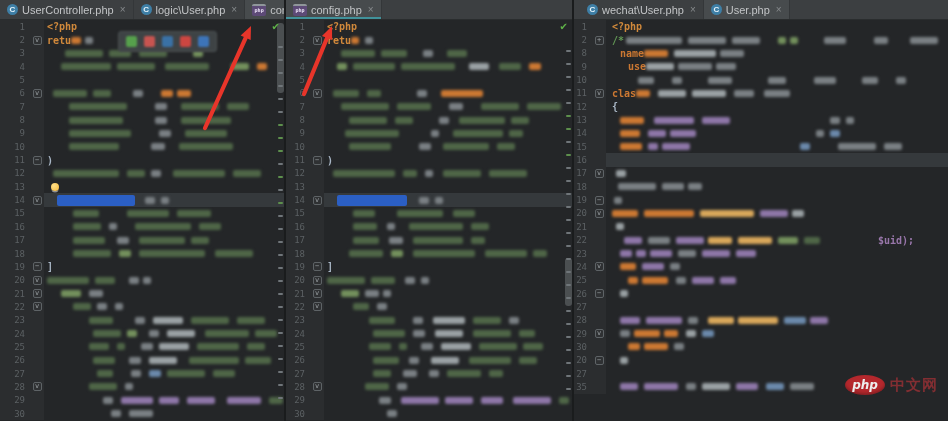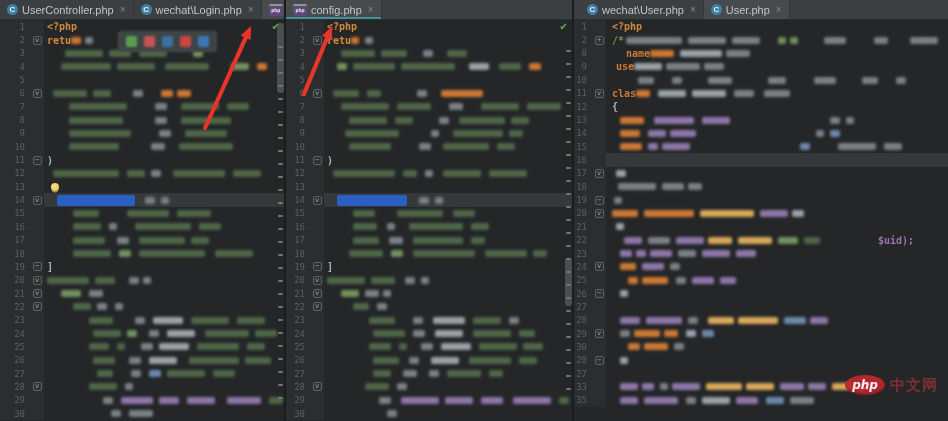--- a/index.html
+++ b/index.html
@@ -55,21 +55,21 @@
   </div>
 <div class="pane pane-left">
       <div class="tabbar">
         <div class="tab normal">
           <span class="cicon">C</span>
           <span class="tlabel">UserController.php</span>
           <span class="close">×</span>
         </div>
         <div class="tab normal">
           <span class="cicon">C</span>
-          <span class="tlabel">wechat\Login.php</span>
+          <span class="tlabel">logic\User.php</span>
           <span class="close">×</span>
         </div>
         <div class="tab selected">
           <span class="phpicon">php</span>
           <span class="tlabel">config.php</span>
         </div>
       </div>
       <div class="editor">
         <div class="row">
           <span class="ln">1</span>
@@ -789,31 +789,31 @@
             <span class="blob" style="margin-left: 4px; width: 8px; background: rgb(115, 144, 92);"></span>
             <span class="blob" style="margin-left: 26px; width: 22px; background: rgb(122, 128, 132);"></span>
             <span class="blob" style="margin-left: 28px; width: 14px; background: rgb(122, 128, 132);"></span>
             <span class="blob" style="margin-left: 22px; width: 28px; background: rgb(122, 128, 132);"></span>
           </span>
         </div>
         <div class="row">
           <span class="ln">8</span>
           <span class="foldc"></span>
           <span class="code">
-            <span class="tk" style="margin-left: 14px; color: rgb(204, 120, 50); text-align: center;">name</span>
+            <span class="tk" style="margin-left: 8px; color: rgb(204, 120, 50); text-align: center;">name</span>
             <span class="blob" style="margin-left: 0px; width: 24px; background: rgb(204, 120, 50);"></span>
             <span class="blob" style="margin-left: 6px; width: 42px; background: rgb(154, 161, 164);"></span>
             <span class="blob" style="margin-left: 4px; width: 24px; background: rgb(122, 128, 132);"></span>
           </span>
         </div>
         <div class="row">
           <span class="ln">9</span>
           <span class="foldc"></span>
           <span class="code">
-            <span class="tk" style="margin-left: 4px; color: rgb(204, 120, 50);">use </span>
+            <span class="tk" style="margin-left: 16px; color: rgb(204, 120, 50);">use </span>
             <span class="blob" style="margin-left: 0px; width: 28px; background: rgb(154, 161, 164);"></span>
             <span class="blob" style="margin-left: 4px; width: 34px; background: rgb(122, 128, 132);"></span>
             <span class="blob" style="margin-left: 4px; width: 20px; background: rgb(122, 128, 132);"></span>
           </span>
         </div>
         <div class="row">
           <span class="ln">10</span>
           <span class="foldc"></span>
           <span class="code">
             <span class="blob" style="margin-left: 26px; width: 16px; background: rgb(122, 128, 132);"></span>
@@ -1037,36 +1037,20 @@
           <span class="code">
             <span class="blob" style="margin-left: 8px; width: 8px; background: rgb(154, 161, 164);"></span>
           </span>
         </div>
         <div class="row">
           <span class="ln">27</span>
           <span class="foldc"></span>
           <span class="code"></span>
         </div>
         <div class="row">
-          <span class="ln">33</span>
-          <span class="foldc"></span>
-          <span class="code">
-            <span class="blob" style="margin-left: 8px; width: 18px; background: rgb(142, 118, 168);"></span>
-            <span class="blob" style="margin-left: 4px; width: 12px; background: rgb(142, 118, 168);"></span>
-            <span class="blob" style="margin-left: 6px; width: 8px; background: rgb(122, 128, 132);"></span>
-            <span class="blob" style="margin-left: 4px; width: 28px; background: rgb(142, 118, 168);"></span>
-            <span class="blob" style="margin-left: 6px; width: 36px; background: rgb(216, 167, 90);"></span>
-            <span class="blob" style="margin-left: 4px; width: 28px; background: rgb(216, 167, 90);"></span>
-            <span class="blob" style="margin-left: 6px; width: 24px; background: rgb(142, 118, 168);"></span>
-            <span class="blob" style="margin-left: 4px; width: 18px; background: rgb(142, 118, 168);"></span>
-            <span class="blob" style="margin-left: 6px; width: 20px; background: rgb(216, 167, 90);"></span>
-            <span class="blob" style="margin-left: 6px; width: 16px; background: rgb(142, 118, 168);"></span>
-          </span>
-        </div>
-        <div class="row">
           <span class="ln">35</span>
           <span class="foldc"></span>
           <span class="code">
             <span class="blob" style="margin-left: 8px; width: 18px; background: rgb(142, 118, 168);"></span>
             <span class="blob" style="margin-left: 6px; width: 34px; background: rgb(142, 118, 168);"></span>
             <span class="blob" style="margin-left: 8px; width: 10px; background: rgb(122, 128, 132);"></span>
             <span class="blob" style="margin-left: 6px; width: 28px; background: rgb(154, 161, 164);"></span>
             <span class="blob" style="margin-left: 6px; width: 22px; background: rgb(142, 118, 168);"></span>
             <span class="blob" style="margin-left: 8px; width: 18px; background: rgb(107, 137, 171);"></span>
             <span class="blob" style="margin-left: 6px; width: 24px; background: rgb(122, 128, 132);"></span>

